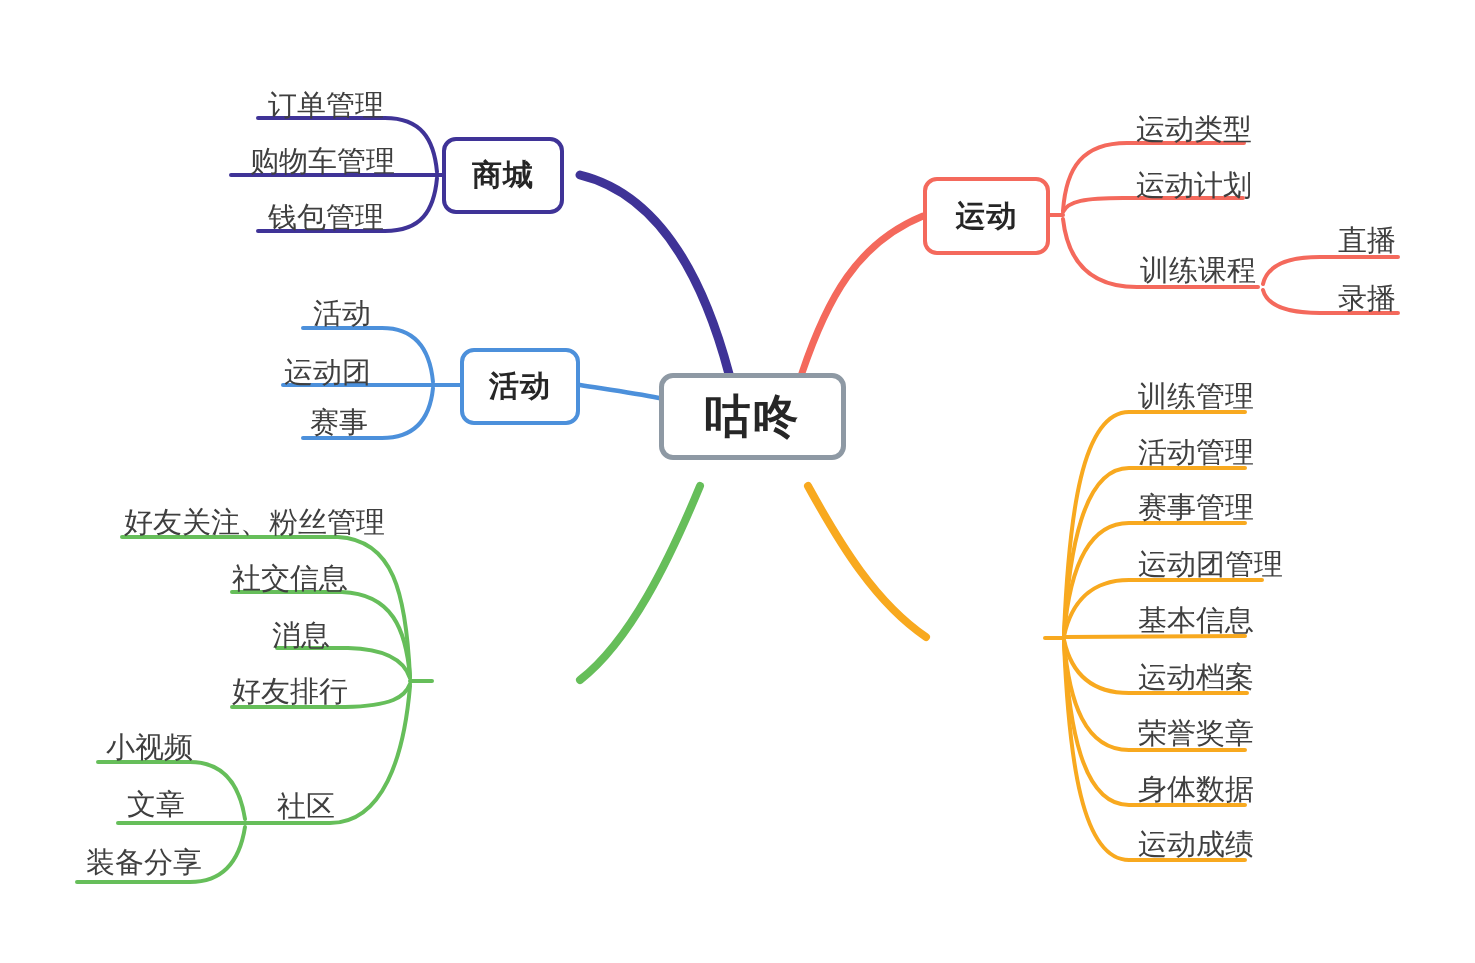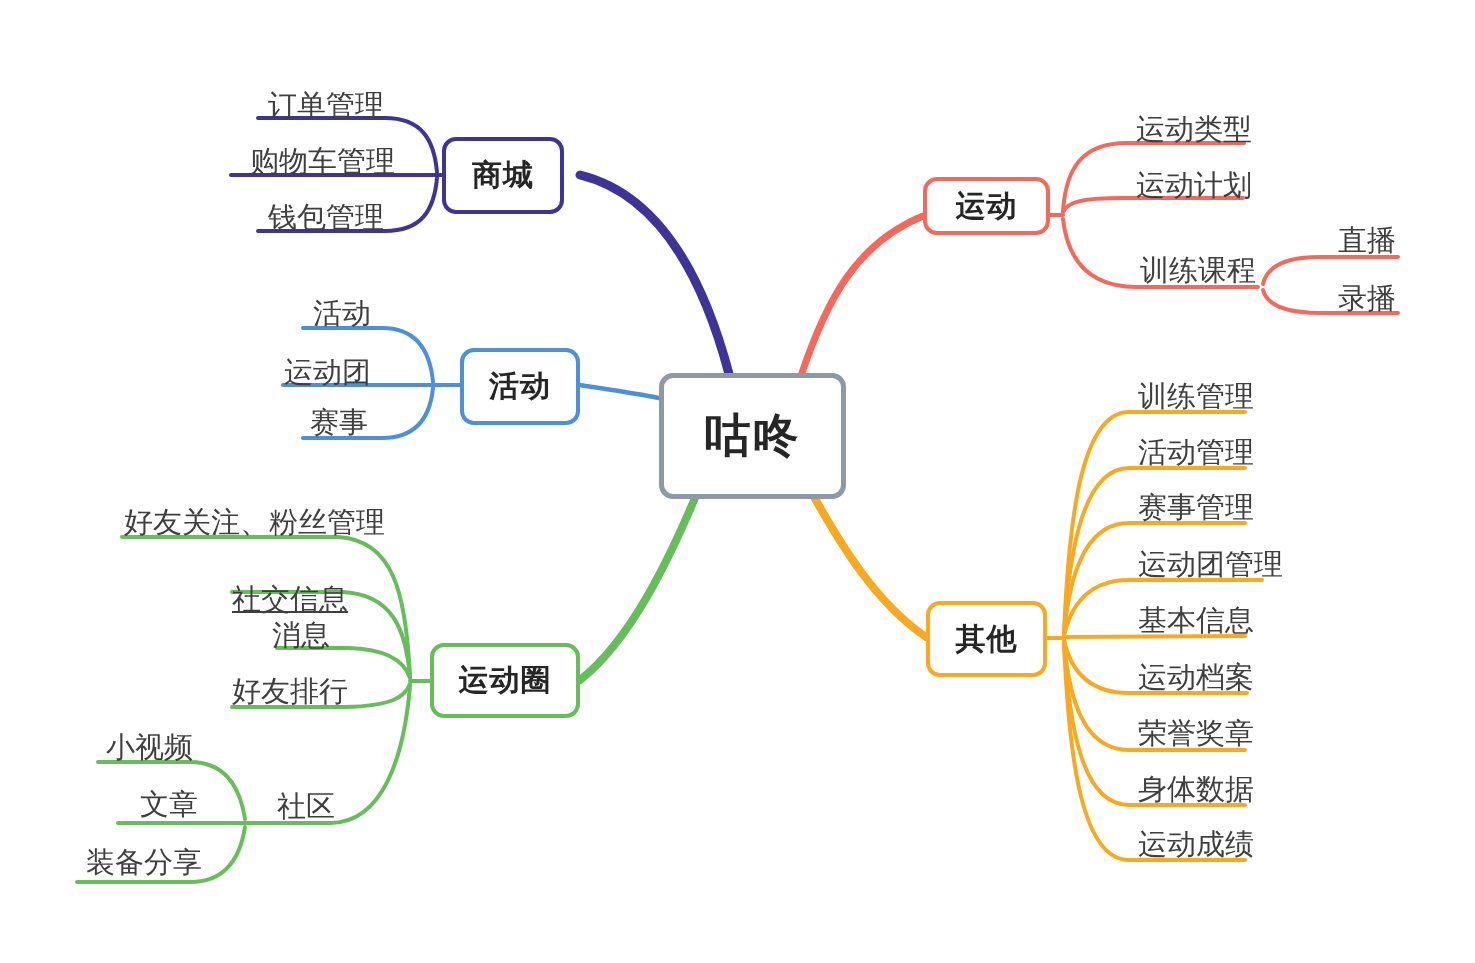--- a/index.html
+++ b/index.html
@@ -110,59 +110,53 @@
     <path class="edge s-other w4" d="M 1064 634 C 1069 552, 1083 468, 1129 468 L 1245 468"></path>
     <path class="edge s-other w4" d="M 1064 635 C 1069 576, 1085 523, 1129 523 L 1245 523"></path>
     <path class="edge s-other w4" d="M 1064 636 C 1071 604, 1090 580, 1129 580 L 1262 580"></path>
     <path class="edge s-other w4" d="M 1064 637 L 1245 636"></path>
     <path class="edge s-other w4" d="M 1064 640 C 1071 672, 1090 693, 1129 693 L 1247 693"></path>
     <path class="edge s-other w4" d="M 1064 641 C 1069 702, 1085 750, 1129 750 L 1245 750"></path>
     <path class="edge s-other w4" d="M 1064 642 C 1069 726, 1082 805, 1129 805 L 1245 805"></path>
     <path class="edge s-other w4" d="M 1064 643 C 1069 760, 1082 860, 1129 860 L 1245 860"></path>
   </svg>
 
-  <div class="node center" style="left:659px; top:373px; width:187px; height:126px;">
+  <div class="node center" style="left:659px; top:373px; width:187px; height:87px;">
     <span>咕咚</span>
   </div>
 
   <div class="node branch b-shop" style="left:442px; top:137px; width:122px; height:77px;">
     <span>商城</span>
   </div>
 
   <div class="node branch b-activity" style="left:460px; top:348px; width:120px; height:77px;">
     <span>活动</span>
   </div>
 
-  <div class="node branch b-circle" style="left:430px; top:643px; width:150px; height:75px;">
-    <span>运动圈</span>
-  </div>
 
-  <div class="node branch b-sport" style="left:923px; top:177px; width:127px; height:58px;">
+  <div class="node branch b-sport" style="left:923px; top:177px; width:127px; height:78px;">
     <span>运动</span>
   </div>
 
-  <div class="node branch b-other" style="left:926px; top:601px; width:121px; height:76px;">
-    <span>其他</span>
-  </div>
 
   <div class="leaf" style="left:268px; top:86px;">订单管理</div>
   <div class="leaf" style="left:250px; top:142px;">购物车管理</div>
   <div class="leaf" style="left:268px; top:198px;">钱包管理</div>
 
   <div class="leaf" style="left:313px; top:294px;">活动</div>
   <div class="leaf" style="left:284px; top:353px;">运动团</div>
   <div class="leaf" style="left:310px; top:403px;">赛事</div>
 
   <div class="leaf" style="left:124px; top:503px;">好友关注、粉丝管理</div>
-  <div class="leaf" style="left:232px; top:580px;text-decoration:underline;">社交信息</div>
+  <div class="leaf" style="left:232px; top:559px;">社交信息</div>
   <div class="leaf" style="left:272px; top:616px;">消息</div>
   <div class="leaf" style="left:232px; top:672px;">好友排行</div>
   <div class="leaf" style="left:277px; top:787px;">社区</div>
   <div class="leaf" style="left:106px; top:728px;">小视频</div>
-  <div class="leaf" style="left:140px; top:785px;">文章</div>
+  <div class="leaf" style="left:127px; top:785px;">文章</div>
   <div class="leaf" style="left:86px;  top:843px;">装备分享</div>
 
   <div class="leaf" style="left:1136px; top:110px;">运动类型</div>
   <div class="leaf" style="left:1136px; top:166px;">运动计划</div>
   <div class="leaf" style="left:1140px; top:251px;text-align:right;">训练课程</div>
   <div class="leaf" style="left:1338px; top:221px;">直播</div>
   <div class="leaf" style="left:1338px; top:279px;">录播</div>
 
   <div class="leaf" style="left:1138px; top:377px;">训练管理</div>
   <div class="leaf" style="left:1138px; top:433px;">活动管理</div>

